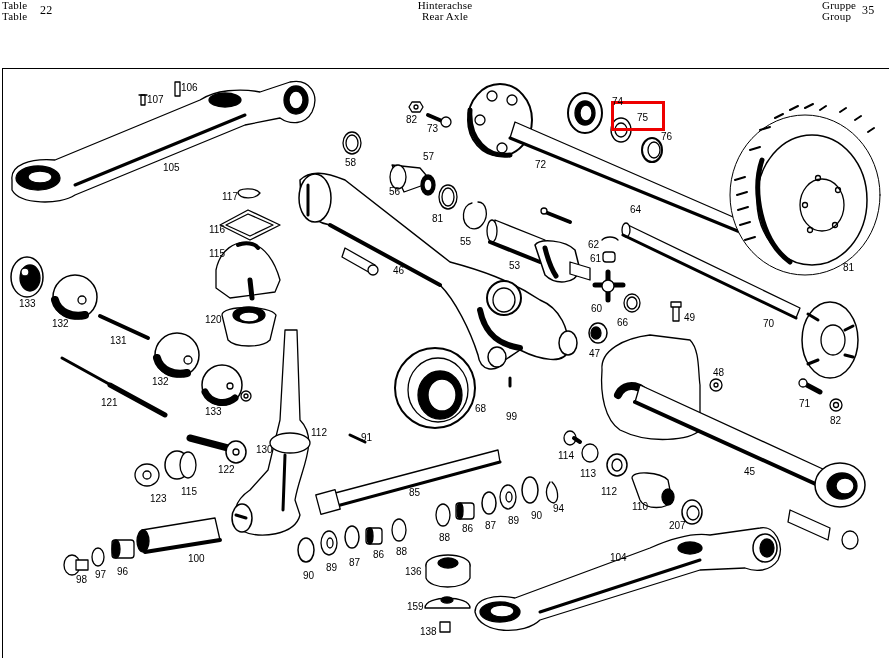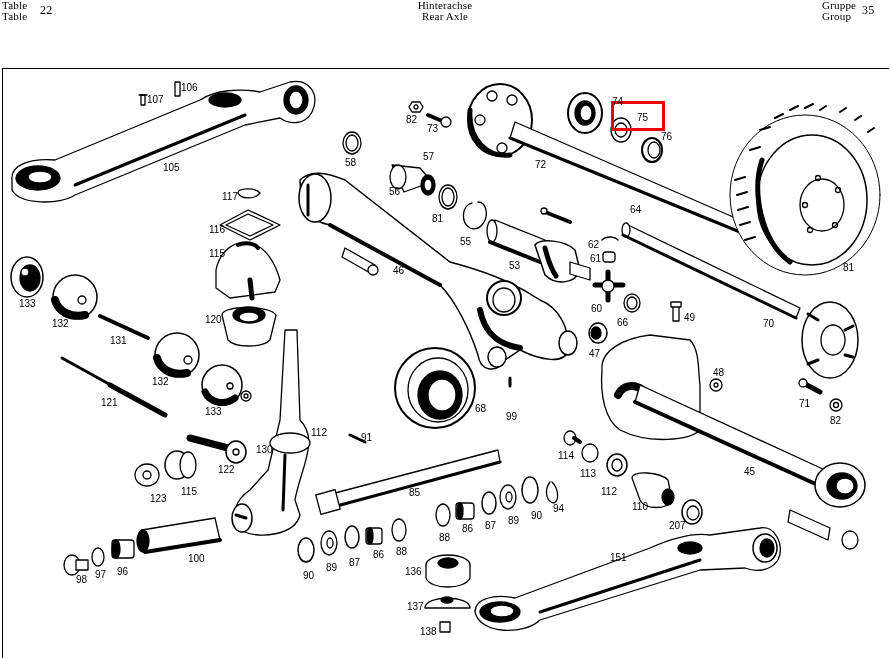--- a/index.html
+++ b/index.html
@@ -457,17 +457,17 @@
     <div class="lbl" style="left: 553px; top: 504px;">94</div>
     <div class="lbl" style="left: 188px; top: 554px;">100</div>
     <div class="lbl" style="left: 76px; top: 575px;">98</div>
     <div class="lbl" style="left: 95px; top: 570px;">97</div>
     <div class="lbl" style="left: 117px; top: 567px;">96</div>
     <div class="lbl" style="left: 303px; top: 571px;">90</div>
     <div class="lbl" style="left: 326px; top: 563px;">89</div>
     <div class="lbl" style="left: 349px; top: 558px;">87</div>
     <div class="lbl" style="left: 373px; top: 550px;">86</div>
     <div class="lbl" style="left: 396px; top: 547px;">88</div>
-    <div class="lbl" style="left: 610px; top: 553px;">151</div>
+    <div class="lbl" style="left: 610px; top: 553px;">104</div>
     <div class="lbl" style="left: 405px; top: 567px;">136</div>
-    <div class="lbl" style="left: 407px; top: 602px;">137</div>
+    <div class="lbl" style="left: 407px; top: 602px;">159</div>
     <div class="lbl" style="left: 420px; top: 627px;">138</div>
   </div>
 
 </body></html>

